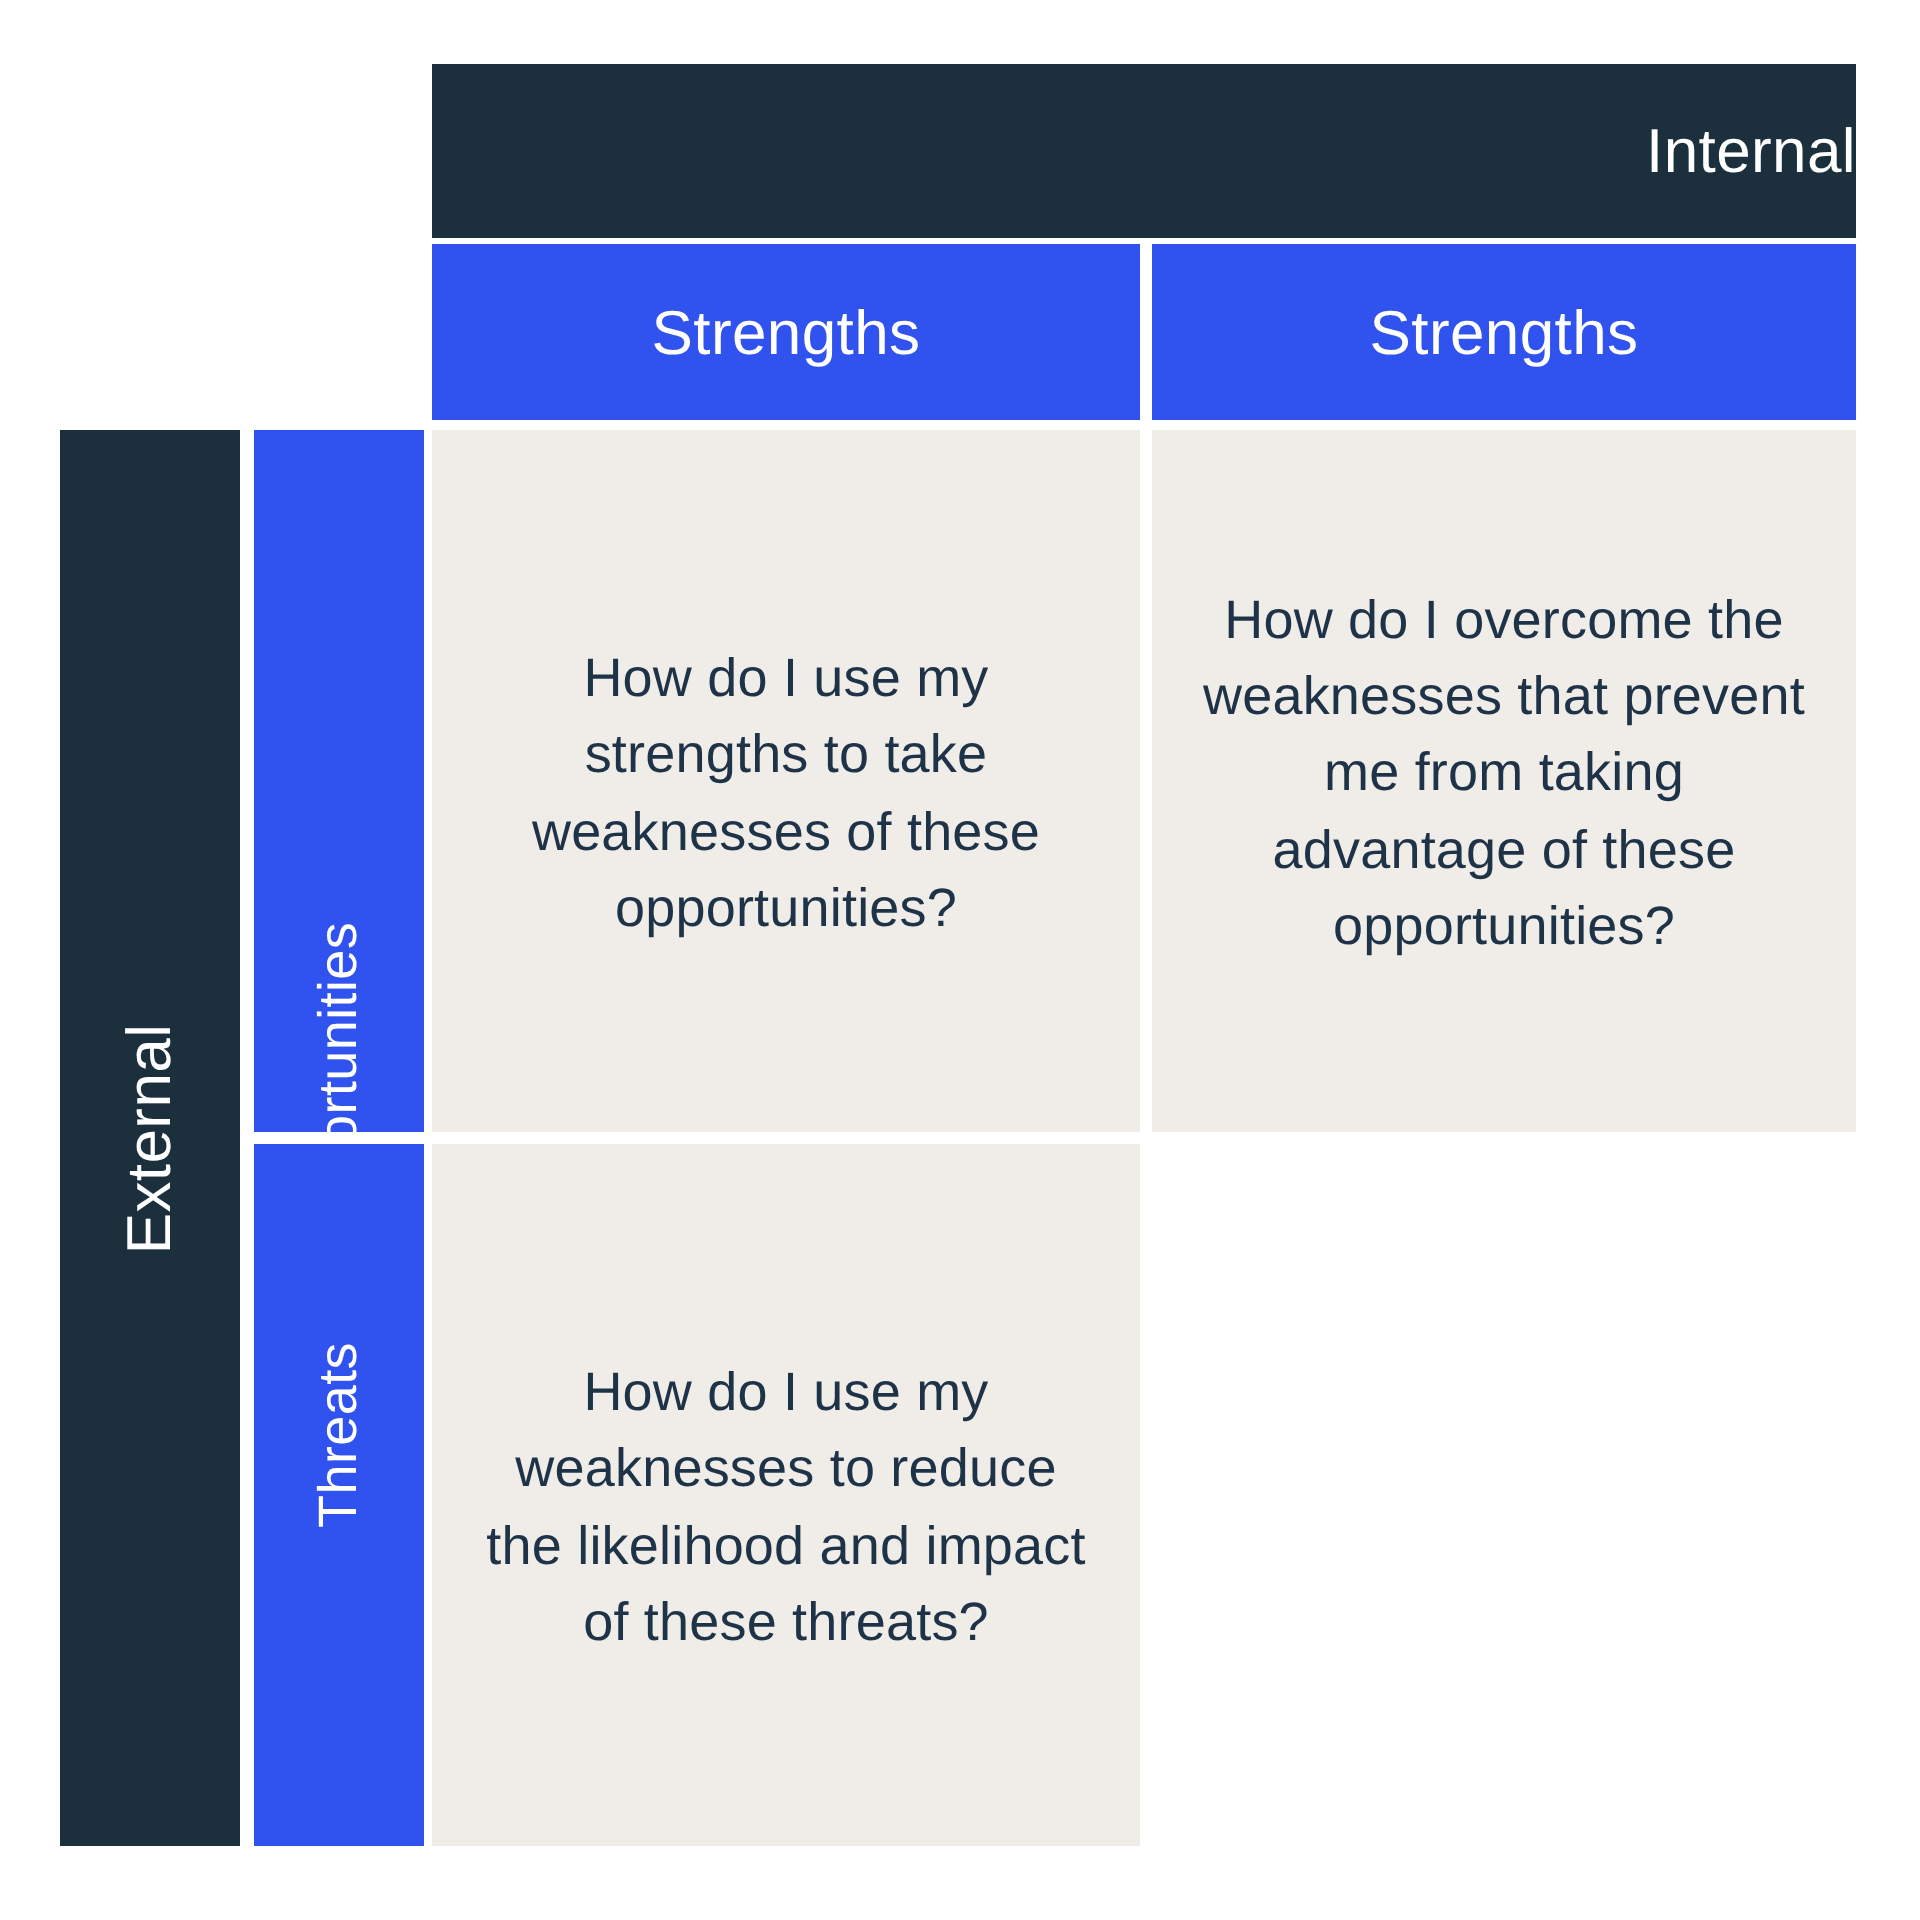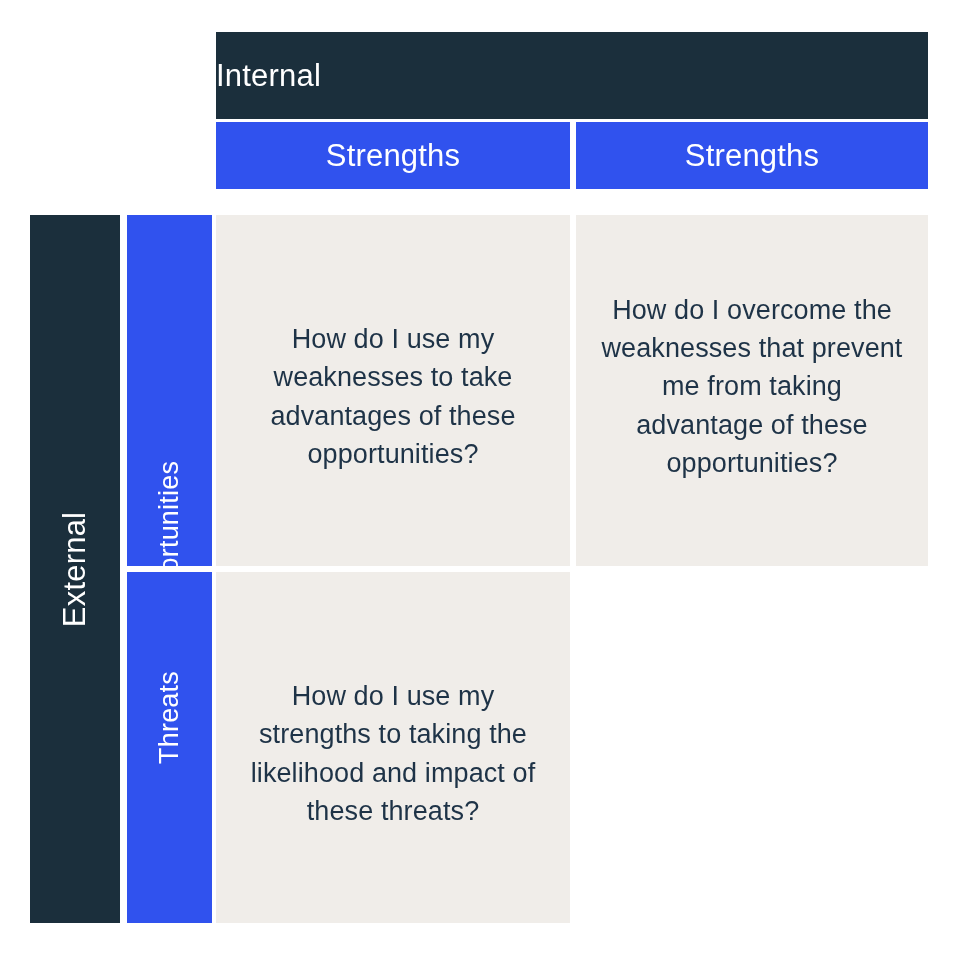--- a/index.html
+++ b/index.html
@@ -25,36 +25,36 @@
   
   .internal-band {
     position: absolute;
     left: 216px;
     top: 32px;
     width: 712px;
     height: 87px;
     background: #1b2f3c;
     display: flex;
     align-items: center;
-    justify-content: flex-start;
+    justify-content: flex-end;
     box-sizing: border-box;
   }
   .internal-band .axis-label {
     color: #ffffff;
     font-size: 31px;
     font-weight: 400;
     letter-spacing: 0.2px;
     line-height: 1;
   }
 
   
   .col-head {
     position: absolute;
     top: 122px;
-    height: 67px;
+    height: 88px;
     background: #3052ee;
     display: flex;
     align-items: center;
     justify-content: center;
     box-sizing: border-box;
   }
   .col-head.strengths   { left: 216px; width: 354px; }
   .col-head.weaknesses  { left: 576px; width: 352px; }
   .col-head .head-label {
     color: #ffffff;
@@ -173,22 +173,22 @@
   </div>
 
   <div class="row-head opportunities">
     <span class="head-label">Opportunities</span>
   </div>
   <div class="row-head threats">
     <span class="head-label">Threats</span>
   </div>
 
   <div class="cell so">
-    <span class="cell-text">How do I use my weaknesses to take advantages of these opportunities?</span>
+    <span class="cell-text">How do I use my strengths to take weaknesses of these opportunities?</span>
   </div>
   <div class="cell wo">
     <span class="cell-text">How do I overcome the weaknesses that prevent me from taking advantage of these opportunities?</span>
   </div>
   <div class="cell st">
-    <span class="cell-text">How do I use my strengths to taking the likelihood and impact of these threats?</span>
+    <span class="cell-text">How do I use my weaknesses to reduce the likelihood and impact of these threats?</span>
   </div>
 
 </div>
 
 </body></html>

